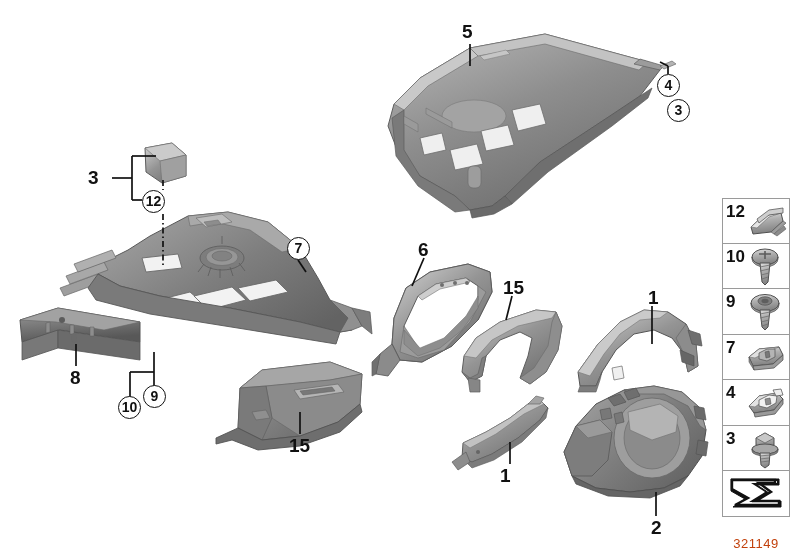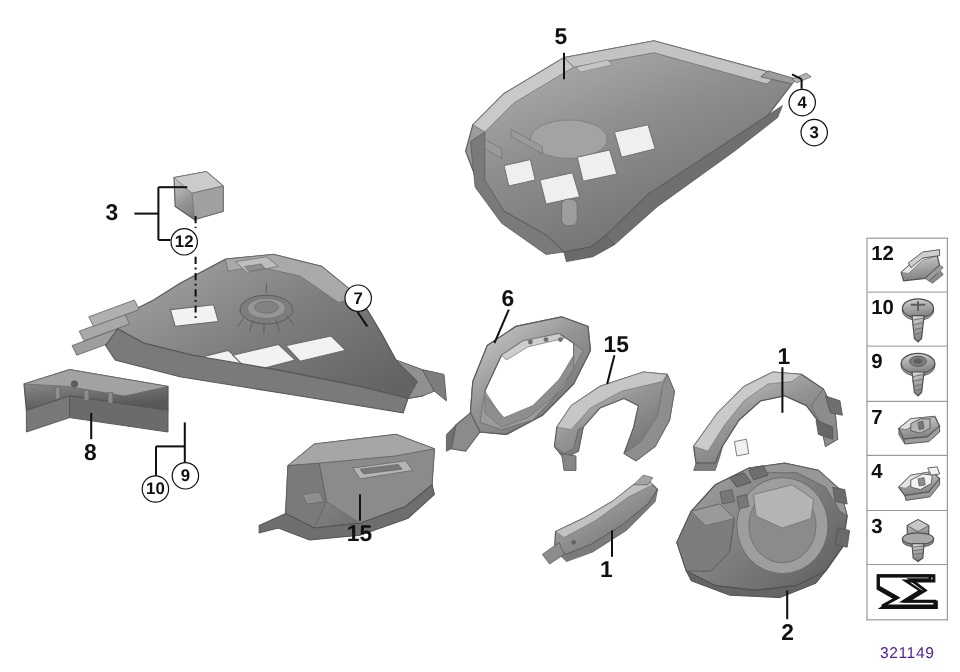--- a/index.html
+++ b/index.html
@@ -21,21 +21,21 @@
   #sidebar{position:absolute;left:722px;top:198px;width:68px;}
   .fbox{position:relative;width:68px;height:45.5px;border:1px solid #9a9a9a;
         border-top:none;box-sizing:border-box;background:#fff;}
   .fbox:first-child{border-top:1px solid #9a9a9a;}
   .fnum{position:absolute;left:3px;top:4px;font-weight:bold;font-size:17px;
         line-height:17px;color:#111;}
   .fart{position:absolute;right:2px;top:2px;width:44px;height:41px;}
   #arrowbox{position:relative;width:68px;height:45.5px;border:1px solid #9a9a9a;
             border-top:none;box-sizing:border-box;background:#fff;}
   #diagram-id{position:absolute;left:722px;top:536px;width:68px;text-align:center;
-              font-size:13px;color:#4c1d95;letter-spacing:.5px;}
+              font-size:13px;color:#c2410c;letter-spacing:.5px;}
 </style>
 </head>
 <body>
 
 <div id="stage">
 
   <svg width="800" height="560" style="position:absolute;left:0;top:0;">
     <defs>
       <linearGradient id="g1" x1="0" y1="0" x2="0.6" y2="1">
         <stop offset="0" stop-color="#b9b9b9"></stop>

